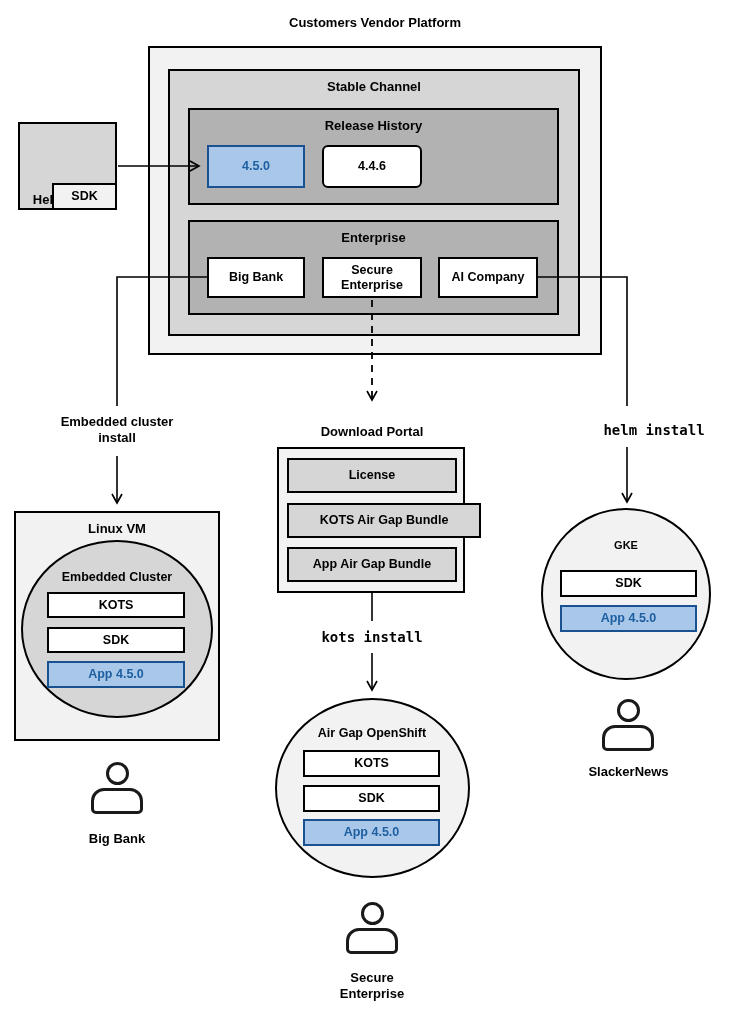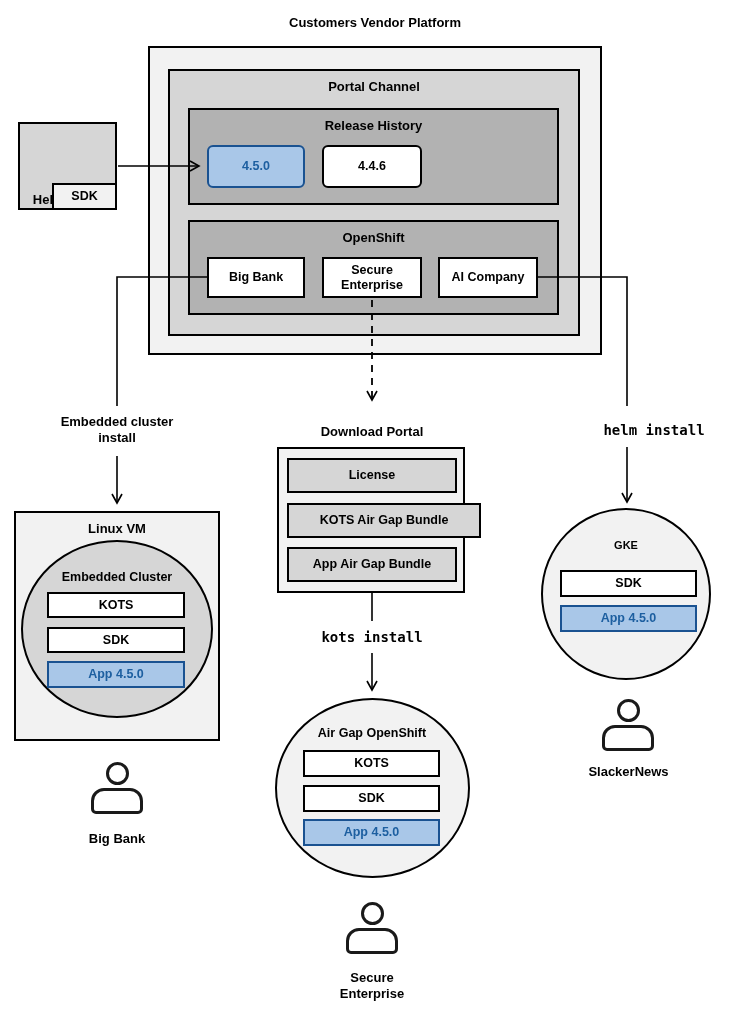--- a/index.html
+++ b/index.html
@@ -45,31 +45,31 @@
 </head>
 <body>
 
 <div class="canvas">
 
   <div class="abs free-label" style="left:148px;top:15px;width:454px;">Customers Vendor Platform</div>
 
   <div class="abs container-box fill-l1" style="left:148px;top:46px;width:454px;height:309px;"></div>
 
   <div class="abs container-box fill-l2" style="left:168px;top:69px;width:412px;height:267px;">
-    <div class="box-title">Portal Channel</div>
+    <div class="box-title">Stable Channel</div>
   </div>
 
   <div class="abs container-box fill-l3" style="left:188px;top:108px;width:371px;height:97px;padding-left:48px;">
     <div class="box-title">Release History</div>
   </div>
-  <div class="abs node blue" style="left:207px;top:145px;width:98px;height:43px;border-radius:6px;">4.5.0</div>
+  <div class="abs node blue" style="left:207px;top:145px;width:98px;height:43px;">4.5.0</div>
   <div class="abs node" style="left:322px;top:145px;width:100px;height:43px;border-radius:6px;">4.4.6</div>
 
   <div class="abs container-box fill-l3" style="left:188px;top:220px;width:371px;height:95px;">
-    <div class="box-title">OpenShift</div>
+    <div class="box-title">Enterprise</div>
   </div>
   <div class="abs node" style="left:207px;top:257px;width:98px;height:41px;">Big Bank</div>
   <div class="abs node" style="left:322px;top:257px;width:100px;height:41px;padding:0 8px;">Secure Enterprise</div>
   <div class="abs node" style="left:438px;top:257px;width:100px;height:41px;">AI Company</div>
 
   <div class="abs container-box fill-l2" style="left:18px;top:122px;width:99px;height:88px;display:flex;align-items:flex-end;justify-content:center;">
     <span class="free-label">Helm Chart</span>
   </div>
   <div class="abs node fill-l1" style="left:52px;top:183px;width:65px;height:27px;">SDK</div>
 

